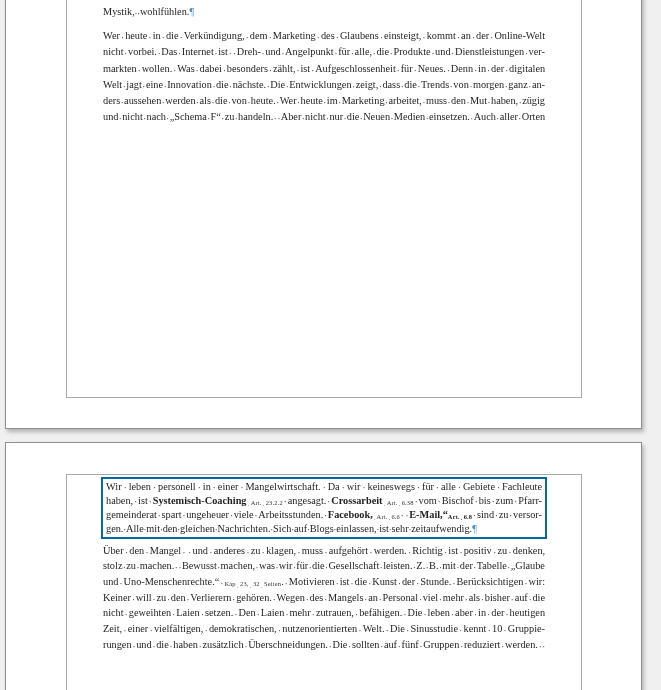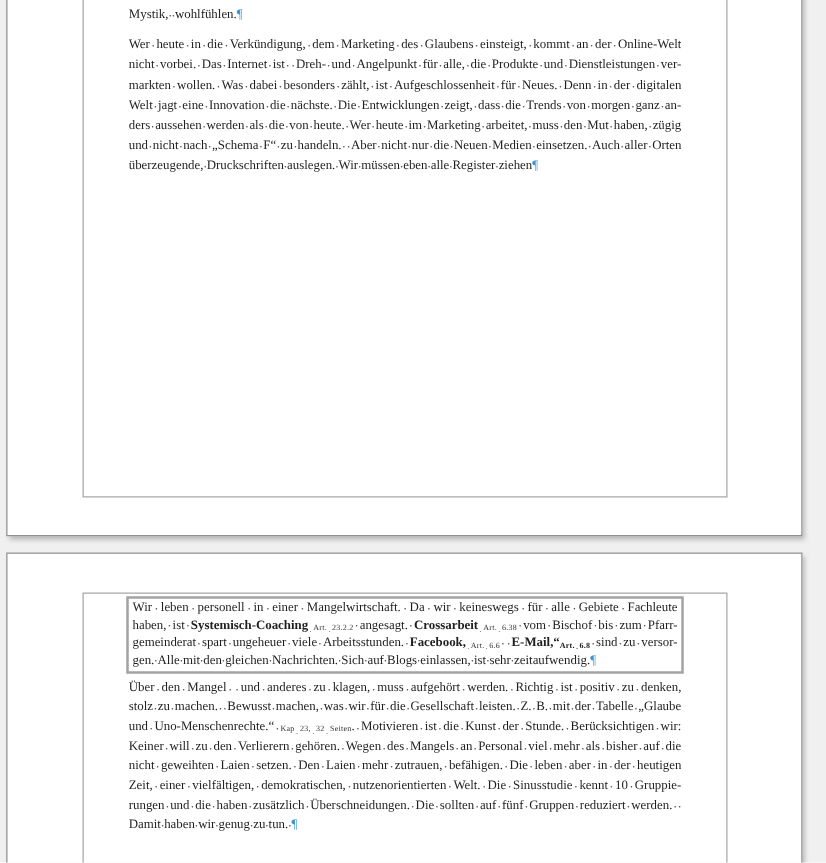--- a/index.html
+++ b/index.html
@@ -26,21 +26,21 @@
   .line{
     line-height:16.2px;height:16.2px;overflow:hidden;
     text-align:justify;text-align-last:justify;
     white-space:normal;
   }
   .line.last{text-align-last:left;}
   .b-para{margin:0 0 8px 0;}
   .b-heading{margin:0 0 2px 0;font-weight:bold;}
   .b-heading .line{line-height:16px;height:16px;}
   .b-boxed{
-    border:2px solid #a3a3a3;margin:0 -2px 4px -2px;padding:1px 3px;
+    border:2px solid #0369a1;margin:0 -2px 4px -2px;padding:1px 3px;
   }
   .b-boxed .line{line-height:13.9px;height:13.9px;}
   #page2 .b-para .line{line-height:15.7px;height:15.7px;}
   .r-b{font-weight:bold;}
   .r-s{font-size:6.4px;color:#333333;vertical-align:-1px;letter-spacing:0.2px;}
   .r-bs{font-size:6.4px;color:#222222;font-weight:bold;vertical-align:-1px;letter-spacing:0.2px;}
   .sp{position:relative;}
   .sp::before{
     content:"·";position:absolute;left:50%;top:0;transform:translateX(-50%);
     color:#4a4a4a;
@@ -58,21 +58,20 @@
           <div class="block b-para">
             <div class="line last">Mystik,<span class="sp">&nbsp;</span><span class="sp">&nbsp;</span>wohlfühlen.<span class="pilcrow">¶</span></div>
           </div>
           <div class="block b-para">
             <div class="line">Wer<span class="sp">&nbsp;</span>heute<span class="sp">&nbsp;</span>in<span class="sp">&nbsp;</span>die<span class="sp">&nbsp;</span>Verkündigung,<span class="sp">&nbsp;</span>dem<span class="sp">&nbsp;</span>Marketing<span class="sp">&nbsp;</span>des<span class="sp">&nbsp;</span>Glaubens<span class="sp">&nbsp;</span>einsteigt,<span class="sp">&nbsp;</span>kommt<span class="sp">&nbsp;</span>an<span class="sp">&nbsp;</span>der<span class="sp">&nbsp;</span>Online-Welt</div>
             <div class="line">nicht<span class="sp">&nbsp;</span>vorbei.<span class="sp">&nbsp;</span>Das<span class="sp">&nbsp;</span>Internet<span class="sp">&nbsp;</span>ist<span class="sp">&nbsp;</span><span class="sp">&nbsp;</span>Dreh-<span class="sp">&nbsp;</span>und<span class="sp">&nbsp;</span>Angelpunkt<span class="sp">&nbsp;</span>für<span class="sp">&nbsp;</span>alle,<span class="sp">&nbsp;</span>die<span class="sp">&nbsp;</span>Produkte<span class="sp">&nbsp;</span>und<span class="sp">&nbsp;</span>Dienstleistungen<span class="sp">&nbsp;</span>ver-</div>
             <div class="line">markten<span class="sp">&nbsp;</span>wollen.<span class="sp">&nbsp;</span>Was<span class="sp">&nbsp;</span>dabei<span class="sp">&nbsp;</span>besonders<span class="sp">&nbsp;</span>zählt,<span class="sp">&nbsp;</span>ist<span class="sp">&nbsp;</span>Aufgeschlossenheit<span class="sp">&nbsp;</span>für<span class="sp">&nbsp;</span>Neues.<span class="sp">&nbsp;</span>Denn<span class="sp">&nbsp;</span>in<span class="sp">&nbsp;</span>der<span class="sp">&nbsp;</span>digitalen</div>
             <div class="line">Welt<span class="sp">&nbsp;</span>jagt<span class="sp">&nbsp;</span>eine<span class="sp">&nbsp;</span>Innovation<span class="sp">&nbsp;</span>die<span class="sp">&nbsp;</span>nächste.<span class="sp">&nbsp;</span>Die<span class="sp">&nbsp;</span>Entwicklungen<span class="sp">&nbsp;</span>zeigt,<span class="sp">&nbsp;</span>dass<span class="sp">&nbsp;</span>die<span class="sp">&nbsp;</span>Trends<span class="sp">&nbsp;</span>von<span class="sp">&nbsp;</span>morgen<span class="sp">&nbsp;</span>ganz<span class="sp">&nbsp;</span>an-</div>
             <div class="line">ders<span class="sp">&nbsp;</span>aussehen<span class="sp">&nbsp;</span>werden<span class="sp">&nbsp;</span>als<span class="sp">&nbsp;</span>die<span class="sp">&nbsp;</span>von<span class="sp">&nbsp;</span>heute.<span class="sp">&nbsp;</span>Wer<span class="sp">&nbsp;</span>heute<span class="sp">&nbsp;</span>im<span class="sp">&nbsp;</span>Marketing<span class="sp">&nbsp;</span>arbeitet,<span class="sp">&nbsp;</span>muss<span class="sp">&nbsp;</span>den<span class="sp">&nbsp;</span>Mut<span class="sp">&nbsp;</span>haben,<span class="sp">&nbsp;</span>zügig</div>
             <div class="line">und<span class="sp">&nbsp;</span>nicht<span class="sp">&nbsp;</span>nach<span class="sp">&nbsp;</span>„Schema<span class="sp">&nbsp;</span>F“<span class="sp">&nbsp;</span>zu<span class="sp">&nbsp;</span>handeln.<span class="sp">&nbsp;</span><span class="sp">&nbsp;</span>Aber<span class="sp">&nbsp;</span>nicht<span class="sp">&nbsp;</span>nur<span class="sp">&nbsp;</span>die<span class="sp">&nbsp;</span>Neuen<span class="sp">&nbsp;</span>Medien<span class="sp">&nbsp;</span>einsetzen.<span class="sp">&nbsp;</span>Auch<span class="sp">&nbsp;</span>aller<span class="sp">&nbsp;</span>Orten</div>
-            <div class="line last">überzeugende,<span class="sp">&nbsp;</span>Druckschriften<span class="sp">&nbsp;</span>auslegen.<span class="sp">&nbsp;</span>Wir<span class="sp">&nbsp;</span>müssen<span class="sp">&nbsp;</span>eben<span class="sp">&nbsp;</span>alle<span class="sp">&nbsp;</span>Register<span class="sp">&nbsp;</span>ziehen<span class="pilcrow">¶</span></div>
           </div>
         </div>
     </div>
   </div>
 
   <div class="page" id="page2">
     <div class="frame">
       <div class="body-col">
           <div class="block b-boxed">
             <div class="line">Wir<span class="sp">&nbsp;</span>leben<span class="sp">&nbsp;</span>personell<span class="sp">&nbsp;</span>in<span class="sp">&nbsp;</span>einer<span class="sp">&nbsp;</span>Mangelwirtschaft.<span class="sp">&nbsp;</span>Da<span class="sp">&nbsp;</span>wir<span class="sp">&nbsp;</span>keineswegs<span class="sp">&nbsp;</span>für<span class="sp">&nbsp;</span>alle<span class="sp">&nbsp;</span>Gebiete<span class="sp">&nbsp;</span>Fachleute</div>
@@ -81,19 +80,18 @@
             <div class="line last">gen.<span class="sp">&nbsp;</span>Alle<span class="sp">&nbsp;</span>mit<span class="sp">&nbsp;</span>den<span class="sp">&nbsp;</span>gleichen<span class="sp">&nbsp;</span>Nachrichten.<span class="sp">&nbsp;</span>Sich<span class="sp">&nbsp;</span>auf<span class="sp">&nbsp;</span>Blogs<span class="sp">&nbsp;</span>einlassen,<span class="sp">&nbsp;</span>ist<span class="sp">&nbsp;</span>sehr<span class="sp">&nbsp;</span>zeitaufwendig.<span class="pilcrow">¶</span></div>
           </div>
           <div class="block b-para">
             <div class="line">Über<span class="sp">&nbsp;</span>den<span class="sp">&nbsp;</span>Mangel<span class="sp">&nbsp;</span><span class="sp">&nbsp;</span>und<span class="sp">&nbsp;</span>anderes<span class="sp">&nbsp;</span>zu<span class="sp">&nbsp;</span>klagen,<span class="sp">&nbsp;</span>muss<span class="sp">&nbsp;</span>aufgehört<span class="sp">&nbsp;</span>werden.<span class="sp">&nbsp;</span>Richtig<span class="sp">&nbsp;</span>ist<span class="sp">&nbsp;</span>positiv<span class="sp">&nbsp;</span>zu<span class="sp">&nbsp;</span>denken,</div>
             <div class="line">stolz<span class="sp">&nbsp;</span>zu<span class="sp">&nbsp;</span>machen.<span class="sp">&nbsp;</span><span class="sp">&nbsp;</span>Bewusst<span class="sp">&nbsp;</span>machen,<span class="sp">&nbsp;</span>was<span class="sp">&nbsp;</span>wir<span class="sp">&nbsp;</span>für<span class="sp">&nbsp;</span>die<span class="sp">&nbsp;</span>Gesellschaft<span class="sp">&nbsp;</span>leisten.<span class="sp">&nbsp;</span>Z.<span class="sp">&nbsp;</span>B.<span class="sp">&nbsp;</span>mit<span class="sp">&nbsp;</span>der<span class="sp">&nbsp;</span>Tabelle<span class="sp">&nbsp;</span>„Glaube</div>
             <div class="line">und<span class="sp">&nbsp;</span>Uno-Menschenrechte.“<span class="sp">&nbsp;</span><span class="r-s">Kap<span class="sp">&nbsp;</span>23,<span class="sp">&nbsp;</span>32<span class="sp">&nbsp;</span>Seiten</span>.<span class="sp">&nbsp;</span>Motivieren<span class="sp">&nbsp;</span>ist<span class="sp">&nbsp;</span>die<span class="sp">&nbsp;</span>Kunst<span class="sp">&nbsp;</span>der<span class="sp">&nbsp;</span>Stunde.<span class="sp">&nbsp;</span>Berücksichtigen<span class="sp">&nbsp;</span>wir:</div>
             <div class="line">Keiner<span class="sp">&nbsp;</span>will<span class="sp">&nbsp;</span>zu<span class="sp">&nbsp;</span>den<span class="sp">&nbsp;</span>Verlierern<span class="sp">&nbsp;</span>gehören.<span class="sp">&nbsp;</span>Wegen<span class="sp">&nbsp;</span>des<span class="sp">&nbsp;</span>Mangels<span class="sp">&nbsp;</span>an<span class="sp">&nbsp;</span>Personal<span class="sp">&nbsp;</span>viel<span class="sp">&nbsp;</span>mehr<span class="sp">&nbsp;</span>als<span class="sp">&nbsp;</span>bisher<span class="sp">&nbsp;</span>auf<span class="sp">&nbsp;</span>die</div>
             <div class="line">nicht<span class="sp">&nbsp;</span>geweihten<span class="sp">&nbsp;</span>Laien<span class="sp">&nbsp;</span>setzen.<span class="sp">&nbsp;</span>Den<span class="sp">&nbsp;</span>Laien<span class="sp">&nbsp;</span>mehr<span class="sp">&nbsp;</span>zutrauen,<span class="sp">&nbsp;</span>befähigen.<span class="sp">&nbsp;</span>Die<span class="sp">&nbsp;</span>leben<span class="sp">&nbsp;</span>aber<span class="sp">&nbsp;</span>in<span class="sp">&nbsp;</span>der<span class="sp">&nbsp;</span>heutigen</div>
             <div class="line">Zeit,<span class="sp">&nbsp;</span>einer<span class="sp">&nbsp;</span>vielfältigen,<span class="sp">&nbsp;</span>demokratischen,<span class="sp">&nbsp;</span>nutzenorientierten<span class="sp">&nbsp;</span>Welt.<span class="sp">&nbsp;</span>Die<span class="sp">&nbsp;</span>Sinusstudie<span class="sp">&nbsp;</span>kennt<span class="sp">&nbsp;</span>10<span class="sp">&nbsp;</span>Gruppie-</div>
             <div class="line">rungen<span class="sp">&nbsp;</span>und<span class="sp">&nbsp;</span>die<span class="sp">&nbsp;</span>haben<span class="sp">&nbsp;</span>zusätzlich<span class="sp">&nbsp;</span>Überschneidungen.<span class="sp">&nbsp;</span>Die<span class="sp">&nbsp;</span>sollten<span class="sp">&nbsp;</span>auf<span class="sp">&nbsp;</span>fünf<span class="sp">&nbsp;</span>Gruppen<span class="sp">&nbsp;</span>reduziert<span class="sp">&nbsp;</span>werden.<span class="sp">&nbsp;</span><span class="sp">&nbsp;</span></div>
-            <div class="line last">Damit<span class="sp">&nbsp;</span>haben<span class="sp">&nbsp;</span>wir<span class="sp">&nbsp;</span>genug<span class="sp">&nbsp;</span>zu<span class="sp">&nbsp;</span>tun.<span class="sp">&nbsp;</span><span class="pilcrow">¶</span></div>
           </div>
         </div>
     </div>
   </div>
 
 </div>
 
 </body></html>

